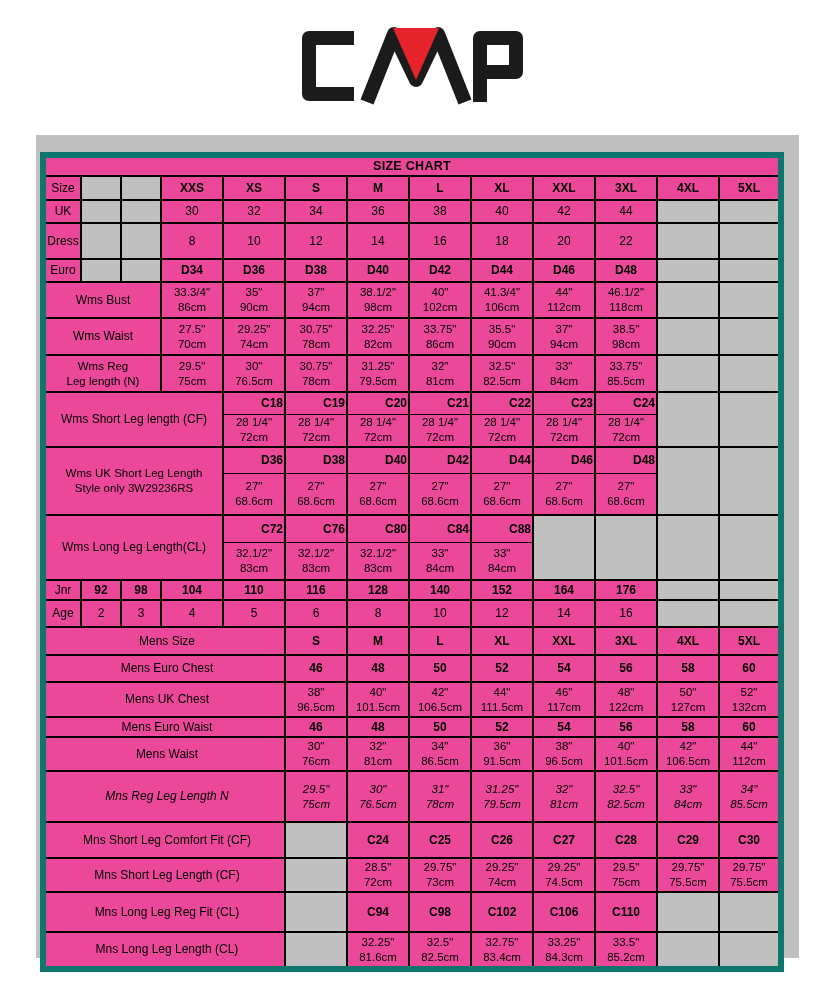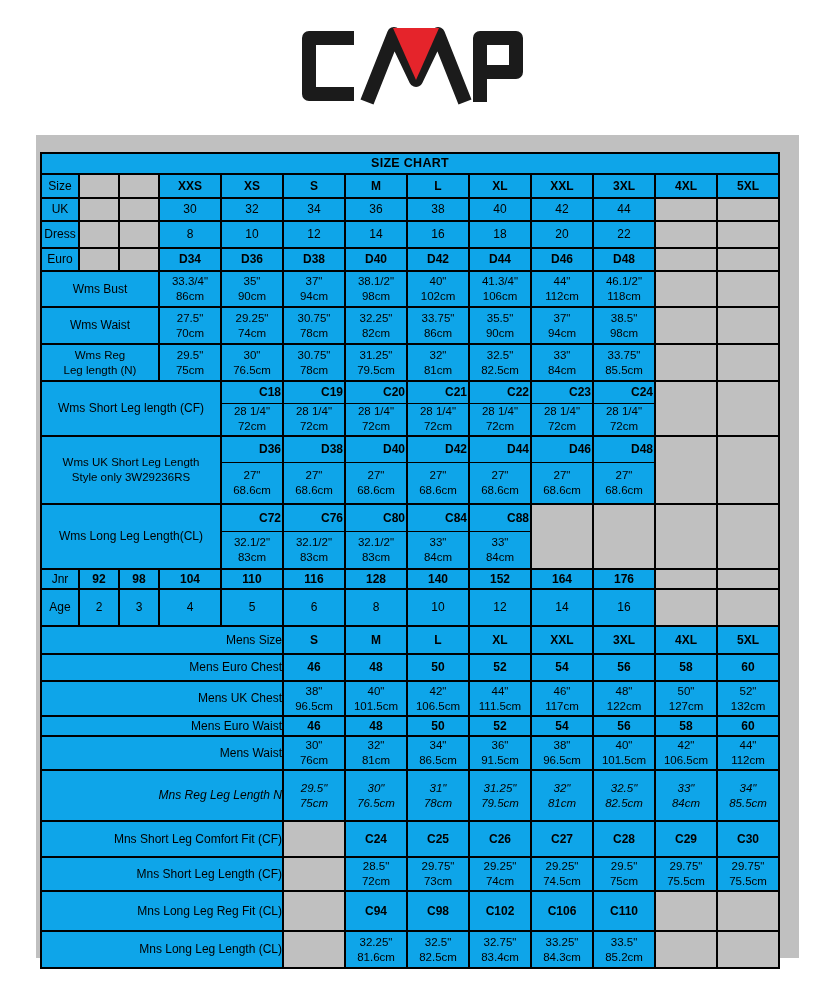--- a/index.html
+++ b/index.html
@@ -13,36 +13,36 @@
     position:absolute;top:26px;left:50%;transform:translateX(-50%);
     width:238px;height:82px;
   }
   .backdrop{
     position:absolute;left:36px;top:135px;width:763px;height:823px;
     background:#c0c0c0;
   }
   table.size-chart{
     position:absolute;left:40px;top:152px;
     border-collapse:collapse;table-layout:fixed;
-    background:#0ea5e9;
-    border:2px solid #0f766e;
+    background:#ec4899;
+    border:6px solid #0f766e;
   }
   col.c-label{width:38px;}
   col.c-n{width:40px;}
   col.c-size{width:62px;}
   td{
     border:2px solid #000;
     padding:0;
     text-align:center;vertical-align:middle;
     font-size:12px;line-height:1.2;
     overflow:hidden;
   }
   td.gray{background:#c0c0c0;}
   td.bold{font-weight:700;}
-  td.left{text-align:right;padding-left:4px;margin-left:44px;}
+  td.left{text-align:center;padding-left:4px;margin-left:44px;}
   td.title{font-weight:700;font-size:12.5px;letter-spacing:0.3px;}
   td.two{font-size:11.5px;line-height:1.3;}
   td.bb1{border-bottom-width:1px;padding-left:36px;}
   td.bt1{border-top-width:1px;}
 </style>
 </head>
 <body>
 
 <div class="logo-wrap">
   
@@ -99,21 +99,21 @@
         <td>32</td>
         <td>34</td>
         <td>36</td>
         <td>38</td>
         <td>40</td>
         <td>42</td>
         <td>44</td>
         <td class="gray"></td>
         <td class="gray"></td>
       </tr>
-      <tr style="height: 27px;">
+      <tr style="height: 36px;">
         <td>Dress</td>
         <td class="gray"></td>
         <td class="gray"></td>
         <td>8</td>
         <td>10</td>
         <td>12</td>
         <td>14</td>
         <td>16</td>
         <td>18</td>
         <td>20</td>
@@ -379,21 +379,21 @@
         <td class="bold">110</td>
         <td class="bold">116</td>
         <td class="bold">128</td>
         <td class="bold">140</td>
         <td class="bold">152</td>
         <td class="bold">164</td>
         <td class="bold">176</td>
         <td class="gray"></td>
         <td class="gray"></td>
       </tr>
-      <tr style="height: 37px; margin-top: 22px;">
+      <tr style="height: 27px; margin-top: 22px;">
         <td>Age</td>
         <td>2</td>
         <td>3</td>
         <td>4</td>
         <td>5</td>
         <td>6</td>
         <td>8</td>
         <td>10</td>
         <td>12</td>
         <td>14</td>

